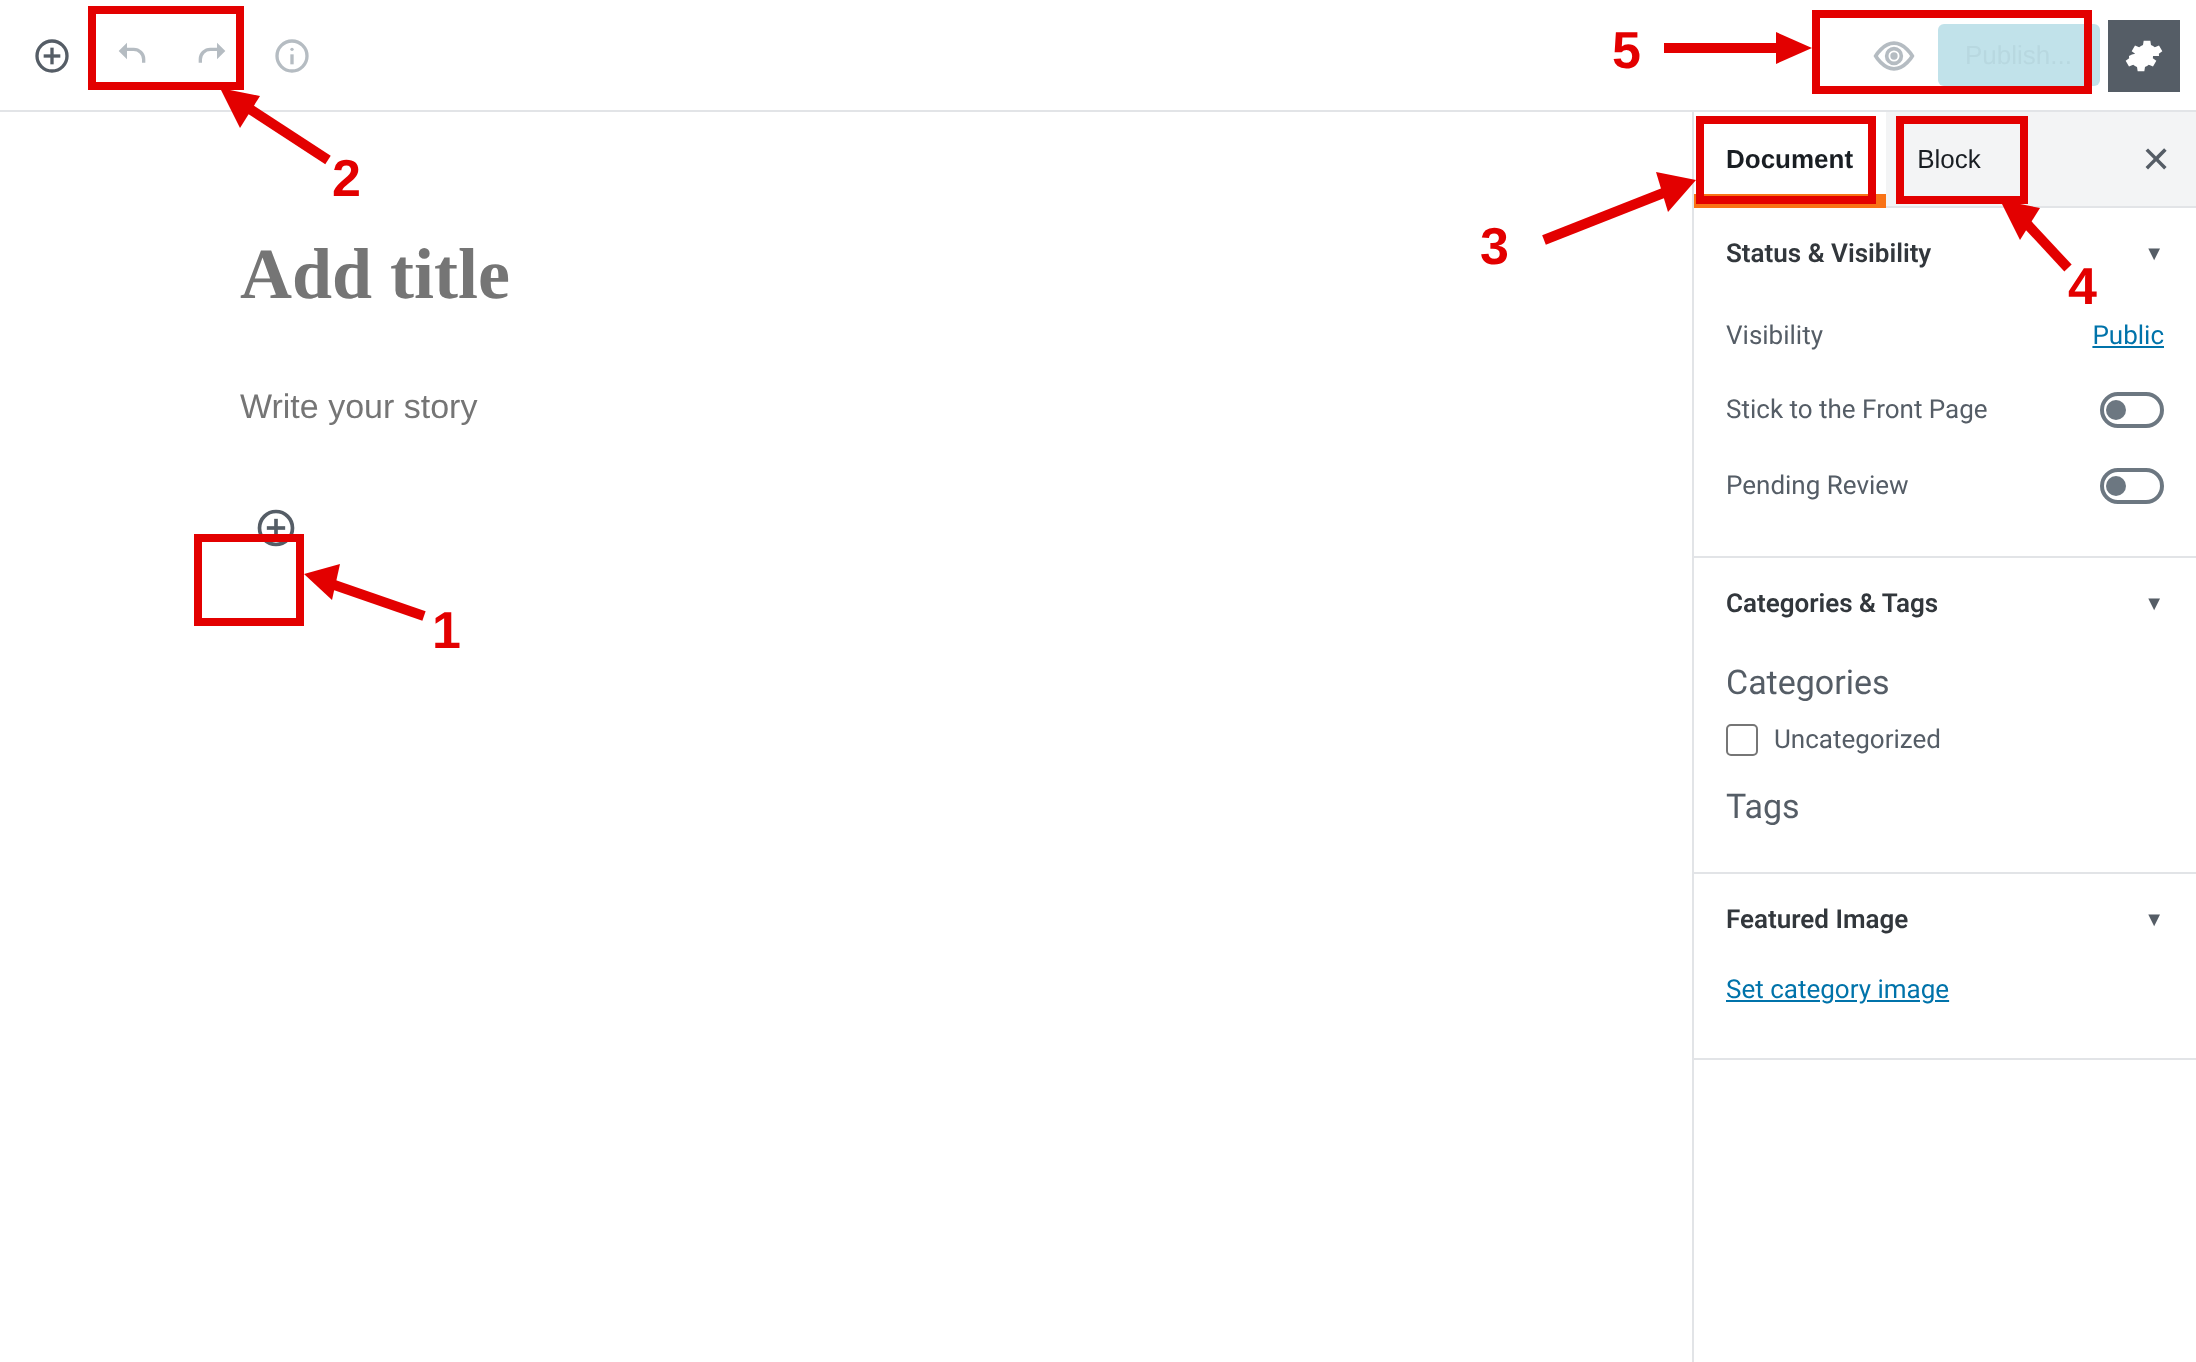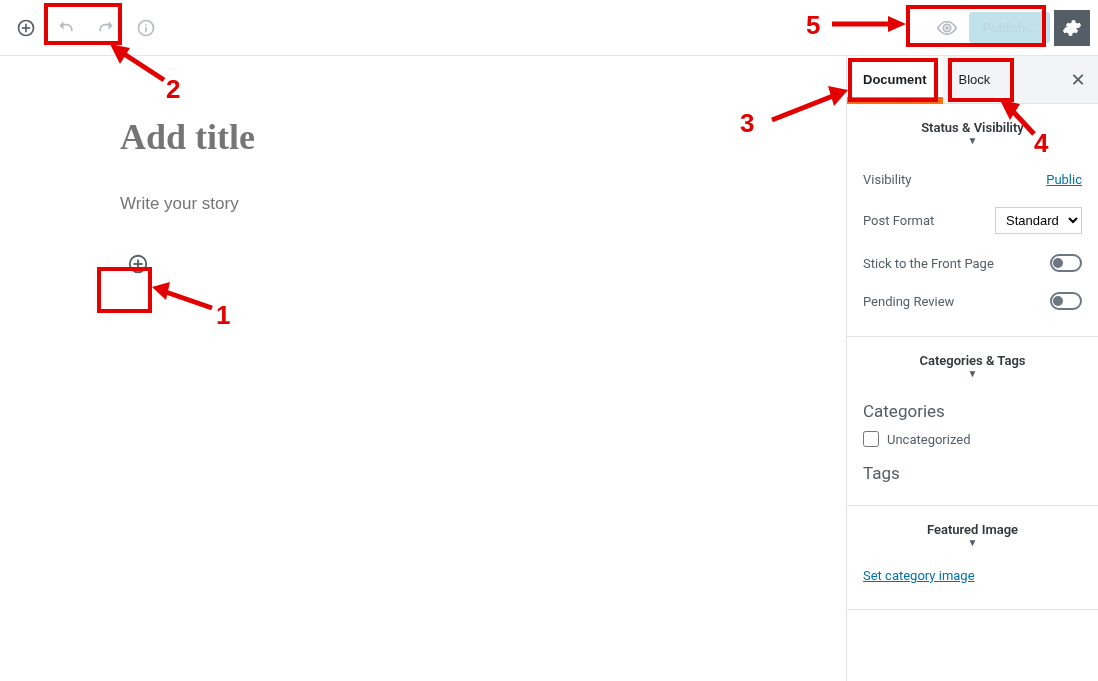--- a/index.html
+++ b/index.html
@@ -22,21 +22,21 @@
   .add-block-btn { margin-top: 32px; width: 36px; height: 36px; border: none; background: none; display: flex; align-items: center; justify-content: center; color: #555d66; cursor: pointer; }
 
   
   .sidebar { width: 252px; border-left: 1px solid #e2e4e7; background: #fff; overflow-y: auto; }
   .tabs { display: flex; align-items: center; height: 48px; background: #f3f4f5; border-bottom: 1px solid #e2e4e7; position: relative; }
   .tab { padding: 0 16px; height: 48px; line-height: 48px; font-size: 13px; background: none; border: none; cursor: pointer; color: #191e23; }
   .tab.active { background: #fff; border-bottom: 7px solid #f97316; font-weight: 700; }
   .close-sidebar { position: absolute; right: 0; top: 0; width: 40px; height: 48px; background: none; border: none; color: #555d66; font-size: 18px; cursor: pointer; }
 
   .panel { border-bottom: 1px solid #e2e4e7; }
-  .panel-header { padding: 16px; font-weight: 600; font-size: 13px; display: flex; justify-content: space-between; align-items: center; cursor: pointer; flex-direction: column; }
+  .panel-header { padding: 16px; font-weight: 600; font-size: 13px; display: flex; justify-content: space-between; align-items: center; cursor: pointer; }
   .panel-header .caret { font-size: 10px; color: #555d66; }
   .panel-body { padding: 0 16px 16px 16px; }
 
   .row { display: flex; justify-content: space-between; align-items: center; padding: 10px 0; font-size: 13px; color: #555d66; }
   .row .label { color: #555d66; }
   .row a { color: #0073aa; text-decoration: underline; font-size: 13px; }
   .row select { padding: 4px 6px; font-size: 13px; border: 1px solid #ccd0d4; background: #fff; }
 
   .toggle { width: 32px; height: 18px; border: 2px solid #6c7781; border-radius: 10px; display: inline-flex; align-items: center; padding: 0 1px; justify-content: flex-start; }
   .toggle .knob { width: 10px; height: 10px; background: #6c7781; border-radius: 50%; }
@@ -122,26 +122,20 @@
 
     <div class="panel">
       <div class="panel-header">
         <span>Status &amp; Visibility</span>
         <span class="caret">▼</span>
       </div>
       <div class="panel-body">
         <div class="row">
           <span class="label">Visibility</span>
           <a href="#">Public</a>
-        </div>
-        <div class="row">
-          <span class="label">Post Format</span>
-          <select>
-            <option>Standard</option>
-          </select>
         </div>
         <div class="row">
           <span class="label">Stick to the Front Page</span>
           <span class="toggle">
               <span class="knob"></span>
             </span>
         </div>
         <div class="row">
           <span class="label">Pending Review</span>
           <span class="toggle">

